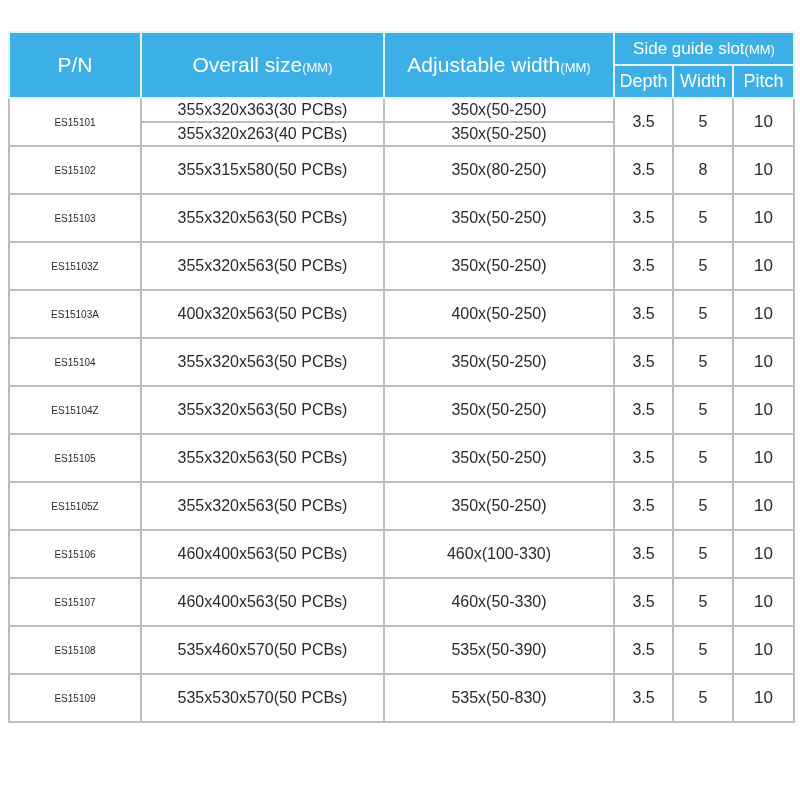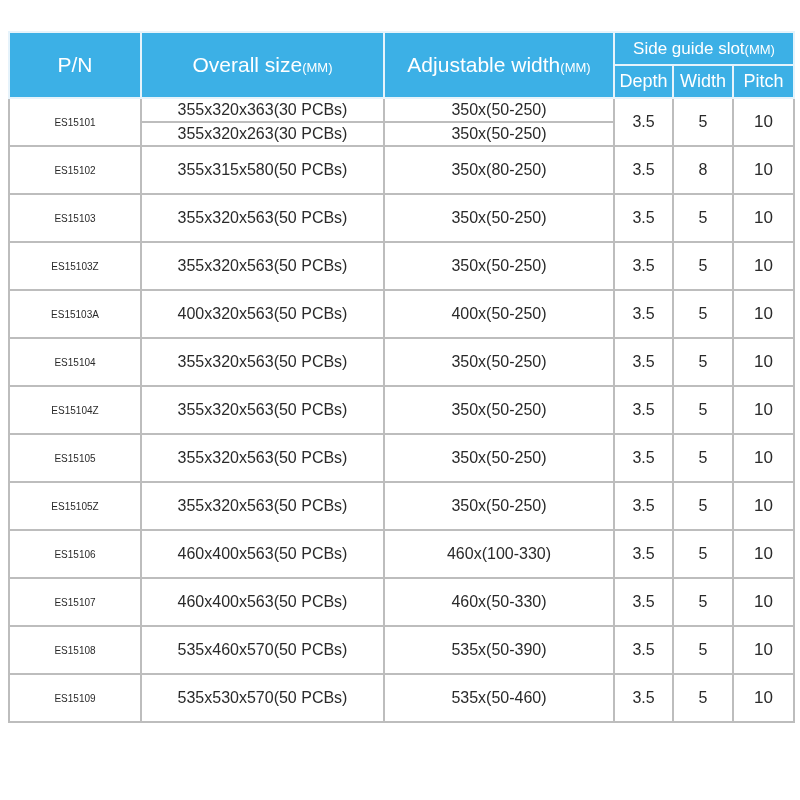--- a/index.html
+++ b/index.html
@@ -56,21 +56,21 @@
   <tbody id="tbody">
     <tr>
       <td class="pn" rowspan="2">ES15101</td>
       <td class="ov half">355x320x363(30 PCBs)</td>
       <td class="adj half">350x(50-250)</td>
       <td class="d" rowspan="2">3.5</td>
       <td class="w" rowspan="2">5</td>
       <td class="p" rowspan="2">10</td>
     </tr>
     <tr>
-      <td class="ov half">355x320x263(30 PCBs)</td>
+      <td class="ov half">355x320x263(40 PCBs)</td>
       <td class="adj half">350x(50-250)</td>
     </tr>
   <tr class="r2">
         <td class="pn">ES15102</td>
         <td class="ov">355x315x580(50 PCBs)</td>
         <td class="adj">350x(80-250)</td>
         <td class="d">3.5</td>
         <td class="w">8</td>
         <td class="p">10</td>
       </tr>
@@ -150,19 +150,19 @@
         <td class="pn">ES15108</td>
         <td class="ov">535x460x570(50 PCBs)</td>
         <td class="adj">535x(50-390)</td>
         <td class="d">3.5</td>
         <td class="w">5</td>
         <td class="p">10</td>
       </tr>
       <tr class="r2">
         <td class="pn">ES15109</td>
         <td class="ov">535x530x570(50 PCBs)</td>
-        <td class="adj">535x(50-460)</td>
+        <td class="adj">535x(50-830)</td>
         <td class="d">3.5</td>
         <td class="w">5</td>
         <td class="p">10</td>
       </tr>
     </tbody>
 </table>
 
 </body></html>

